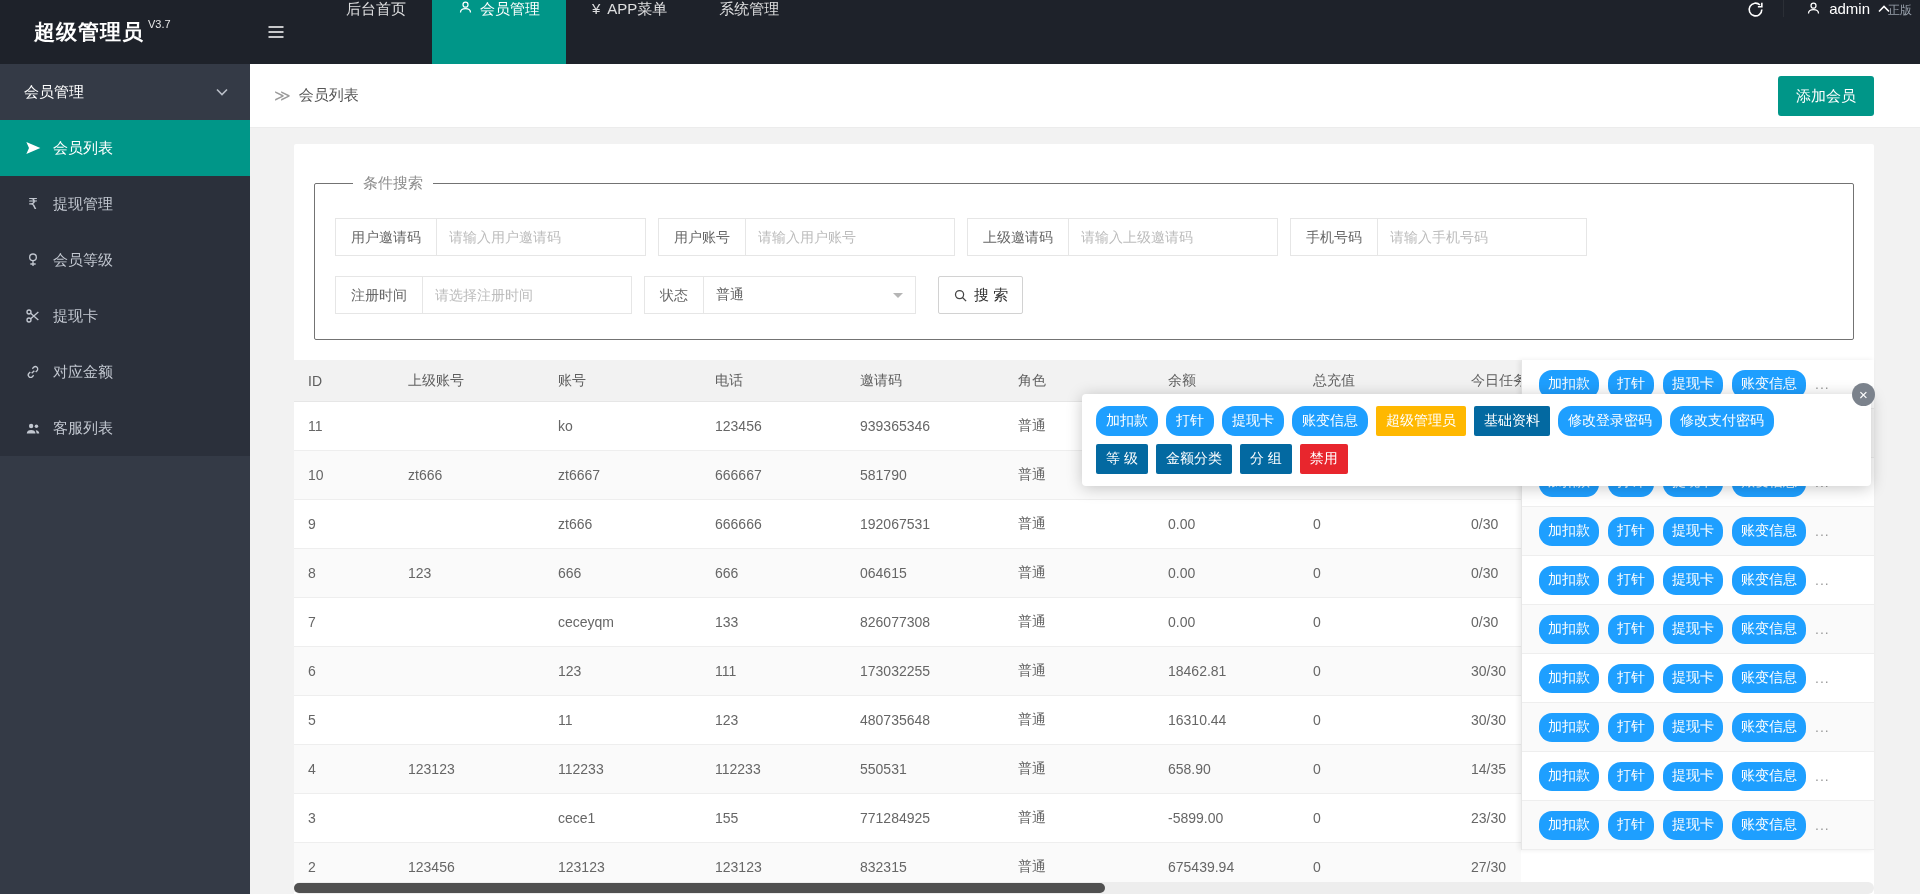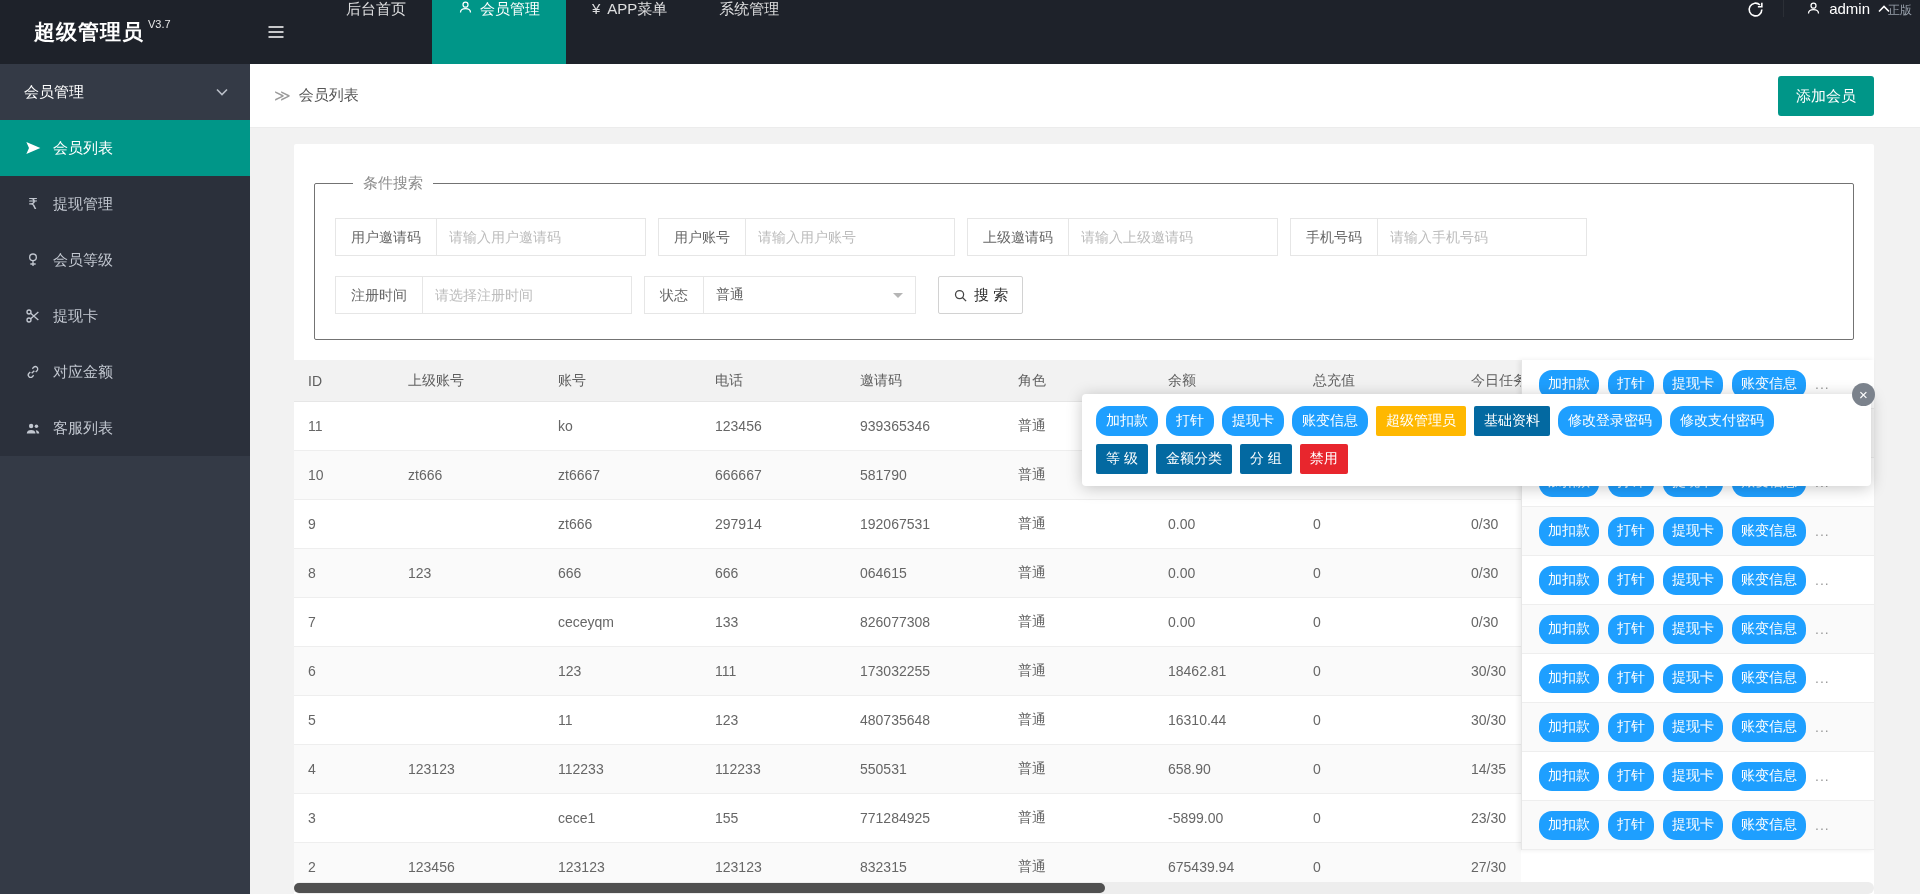--- a/index.html
+++ b/index.html
@@ -308,21 +308,21 @@
                 <td>581790</td>
                 <td class="role">普通</td>
                 <td></td>
                 <td></td>
                 <td></td>
               </tr>
               <tr>
                 <td>9</td>
                 <td></td>
                 <td>zt666</td>
-                <td>297914</td>
+                <td>666666</td>
                 <td>192067531</td>
                 <td class="role">普通</td>
                 <td>0.00</td>
                 <td>0</td>
                 <td>0/30</td>
               </tr>
               <tr>
                 <td>8</td>
                 <td>123</td>
                 <td>666</td>

